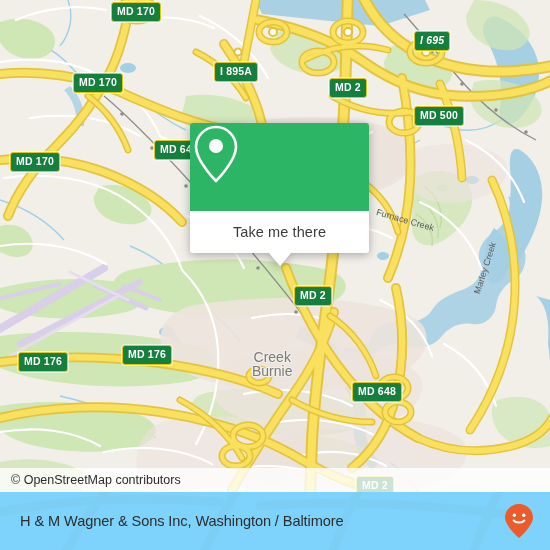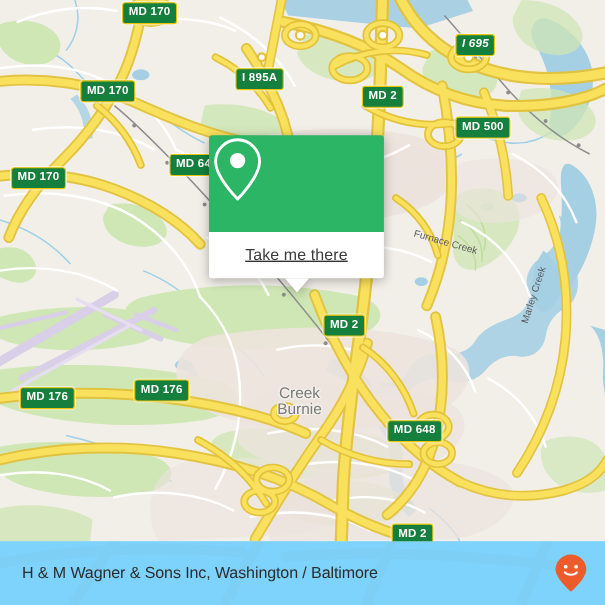--- a/index.html
+++ b/index.html
@@ -45,23 +45,22 @@
       1px 1px #f2efe9, -1px -1px #f2efe9, 1px -1px #f2efe9, -1px 1px #f2efe9;
     white-space:pre-line;
   }
   .water-label{
     position:absolute;z-index:28;
     color:#5a5a5a;font-size:9px;white-space:nowrap;
   }
 
   
   #card{
-    position:absolute;left:190px;top:123px;width:159px;z-index:60;
+    position:absolute;left:190px;top:123px;width:179px;z-index:60;
     filter:drop-shadow(0 2px 5px rgba(0,0,0,.30));
-    text-decoration:underline;
   }
   #card-top{
     height:88px;border-radius:3px 3px 0 0;
     display:flex;align-items:center;justify-content:center;
   }
   #card-bottom{
     height:42px;background:#ffffff;border-radius:0 0 3px 3px;
     display:flex;align-items:center;justify-content:center;
   }
   #card-label{font-size:14.5px;color:#3b3b3b;letter-spacing:.1px;}
@@ -387,20 +386,23 @@
           <path d="M26 4 C15 4 6 13 6 24 C6 38 26 58 26 58 C26 58 46 38 46 24 C46 13 37 4 26 4 Z" fill="none" stroke="#ffffff" stroke-width="2.6" stroke-linejoin="round"></path>
           <circle cx="26" cy="23" r="7" fill="#ffffff"></circle>
         </svg>
       </div>
       <div id="card-bottom">
         <span id="card-label">Take me there</span>
       </div>
       <div id="card-tail"></div>
     </div>
 
+    <div id="attribution">
+      <span>© OpenStreetMap contributors</span>
+    </div>
   </div>
 
   <div id="footer">
     <svg id="footer-ghost" width="550" height="550" viewBox="0 0 550 550">
       <g stroke="#8a8a8a" fill="none" stroke-width="9" stroke-linecap="round">
         <path d="M60,560 C84,520 110,482 140,450"></path>
         <path d="M200,560 C220,516 244,476 272,442"></path>
         <path d="M330,560 C346,512 368,468 394,430"></path>
         <path d="M470,560 C488,514 506,470 528,434"></path>
         <path d="M0,512 C60,500 140,496 220,502"></path>

